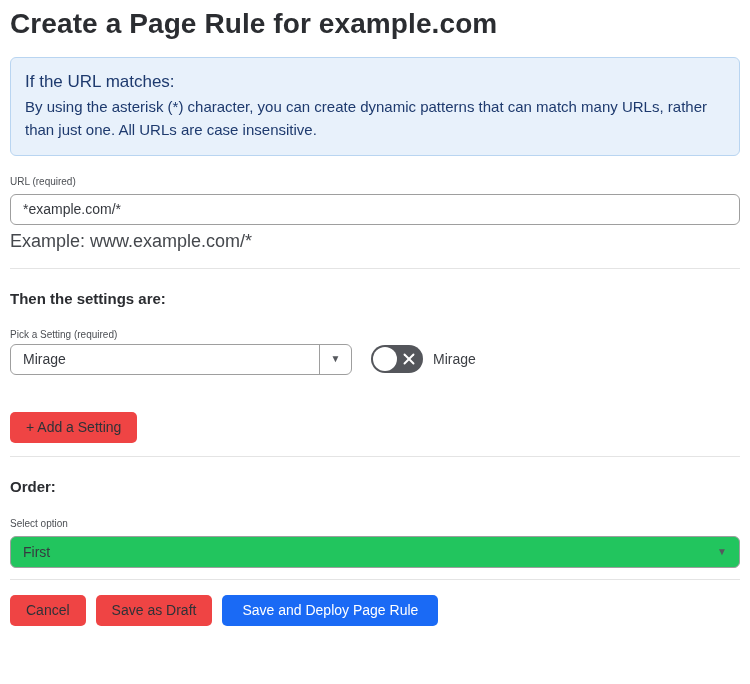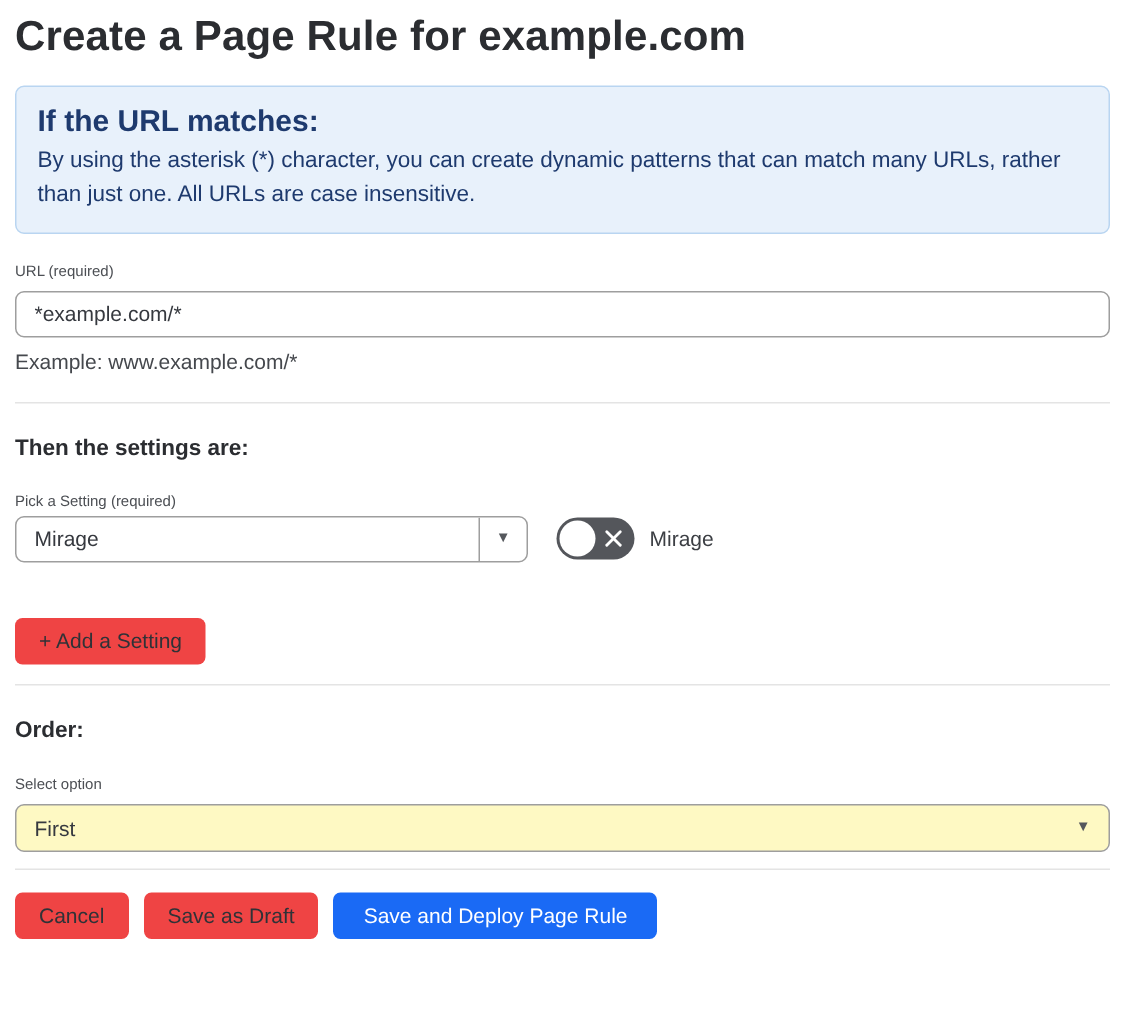--- a/index.html
+++ b/index.html
@@ -28,22 +28,22 @@
     background: #e8f1fb;
     border: 1px solid #b9d5f1;
     border-radius: 6px;
     padding: 12px 14px 13px 14px;
     color: #1e3a6e;
     font-size: 15px;
     line-height: 23.5px;
     margin-bottom: 20px;
   }
   .info-box .info-heading {
-    font-weight: 700;
-    font-size: 20px;
+    font-weight: 400;
+    font-size: 17px;
     margin-bottom: 1px;
   }
   .info-box .info-link {
     color: #3366d9;
     text-decoration: underline;
     cursor: pointer;
   }
   .info-box .info-link-suffix { color: #1e3a6e; }
 
   .field-label {
@@ -58,21 +58,21 @@
     border: 1px solid #9e9e9e;
     border-radius: 6px;
     padding: 0 12px;
     font-size: 14px;
     font-family: "Liberation Sans", sans-serif;
     color: #36393f;
     background: #ffffff;
     outline: none;
   }
   .helper-text {
-    font-size: 14px;
+    font-size: 18px;
     color: #45484d;
     margin-top: 6px;
     line-height: 21px;
   }
   .divider {
     border: none;
     border-top: 1px solid #e4e4e4;
     height: 0;
     margin: 0;
   }
@@ -176,21 +176,21 @@
   .order-heading { margin-top: 21px; }
   .order-label { margin-top: 23px; margin-bottom: 7px; }
 
   .wide-select {
     display: flex;
     align-items: center;
     width: 730px;
     height: 32px;
     border: 1px solid #9e9e9e;
     border-radius: 6px;
-    background: #fef9c3;
+    background: #22c55e;
     padding: 0 12px;
     cursor: pointer;
   }
   .wide-select .select-value {
     flex: 1;
     font-size: 14px;
     color: #36393f;
   }
   .order-helper {
     margin-top: 6px;

